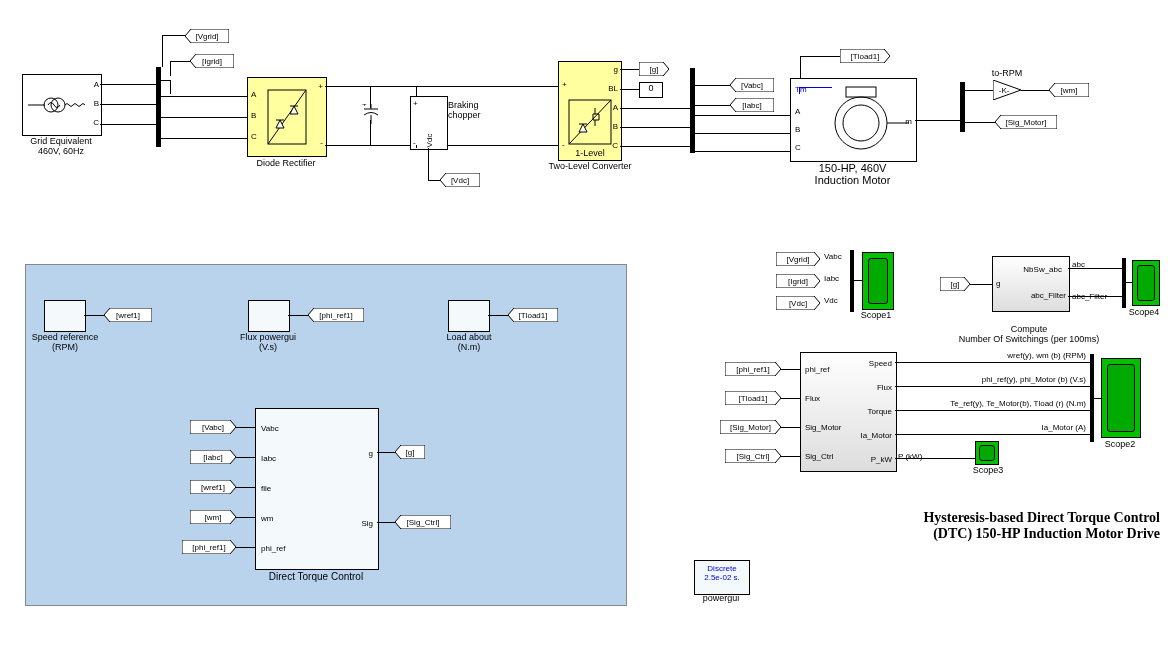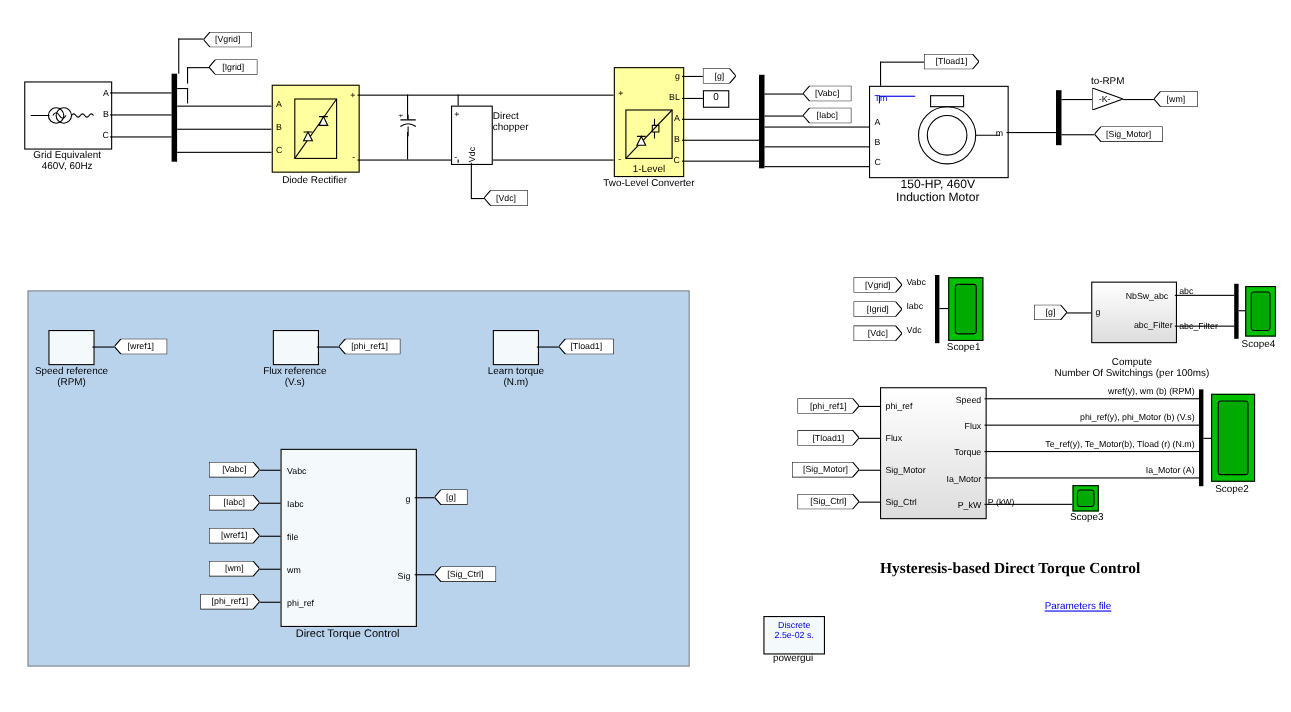--- a/index.html
+++ b/index.html
@@ -10,21 +10,21 @@
 .goto,.from{position:absolute;font-size:8px}
 .goto svg,.from svg{display:block}
 .goto-text,.from-text{position:absolute;top:50%;left:50%;transform:translate(-50%,-50%);font-size:8px}
 
 .yellow{background:#ffffa0}
 .green{background:#00c000}
 .blue-panel{position:absolute;background:#b9d3ed;border:1px solid #888}
 .white-small{background:#f4f9fc;border:1px solid #000}
 .gradient{background:linear-gradient(#fff,#ddd)}
 .link{color:#0000ee;text-decoration:underline;cursor:pointer}
-.title-text{font-family:Georgia,serif;font-weight:bold;font-size:14px;text-align:left}
+.title-text{font-family:Georgia,serif;font-weight:bold;font-size:14px;text-align:right}
 .wire{position:absolute;background:#000}
 .wire-h{height:1px}
 .wire-v{width:1px}
 .muxbar{position:absolute;background:#000}
 .scope-inner{position:absolute;border:1px solid #000;border-radius:3px}
 </style>
 </head>
 <body>
 
 <div class="canvas">
@@ -100,21 +100,21 @@
  <path d="M2 11 q7 -5 14 0" fill="none" stroke="#000"></path>
       <line x1="9" y1="11" x2="9" y2="20" stroke="#000"></line>
  <text x="0" y="3" font-size="8">+</text>
 </svg>
 
 <div class="blk" style="left:410px;top:96px;width:36px;height:52px">
  <span class="port-label" style="position:absolute;left:2px;top:2px">+</span>
  <span class="port-label" style="position:absolute;left:2px;bottom:2px">-</span>
  <span class="port-label" style="position:absolute;left:50%;bottom:4px;transform:translateX(-50%) rotate(-90deg);transform-origin:center">Vdc</span>
 </div>
-<div class="label" style="left:448px;top:100px;width:50px;text-align:left;white-space:pre">Direct
+<div class="label" style="left:448px;top:100px;width:50px;text-align:left;white-space:pre">Braking
 chopper</div>
 <div class="wire wire-v" style="left:416px;top:86px;height:10px"></div>
 <div class="wire wire-v" style="left:416px;top:145px;height:3px"></div>
 <div class="wire wire-v" style="left:428px;top:148px;height:32px"></div>
 <div class="from" style="left:440px;top:173px;width:40px;height:14px">
  <svg width="40" height="14">
         <polygon points="0,7 6,0 40,0 40,14 6,14" fill="#fff" stroke="#000"></polygon>
       </svg>
  <span class="goto-text">[Vdc]</span>
 </div>
@@ -234,32 +234,32 @@
 (RPM)</div>
 <div class="wire wire-h" style="left:84px;top:315px;width:20px"></div>
 <div class="from" style="left:104px;top:308px;width:48px;height:14px">
  <svg width="48" height="14">
         <polygon points="0,7 6,0 48,0 48,14 6,14" fill="#fff" stroke="#000"></polygon>
       </svg>
  <span class="goto-text">[wref1]</span>
 </div>
 
 <div class="blk white-small" style="left:248px;top:300px;width:40px;height:30px"></div>
-<div class="label" style="left:232px;top:332px;width:72px;white-space:pre">Flux reference
+<div class="label" style="left:232px;top:332px;width:72px;white-space:pre">Flux powergui
 (V.s)</div>
 <div class="wire wire-h" style="left:288px;top:315px;width:20px"></div>
 <div class="from" style="left:308px;top:308px;width:56px;height:14px">
  <svg width="56" height="14">
         <polygon points="0,7 6,0 56,0 56,14 6,14" fill="#fff" stroke="#000"></polygon>
       </svg>
  <span class="goto-text">[phi_ref1]</span>
 </div>
 
 <div class="blk white-small" style="left:448px;top:300px;width:40px;height:30px"></div>
-<div class="label" style="left:434px;top:332px;width:70px;white-space:pre">Learn torque
+<div class="label" style="left:434px;top:332px;width:70px;white-space:pre">Load about
 (N.m)</div>
 <div class="wire wire-h" style="left:488px;top:315px;width:20px"></div>
 <div class="from" style="left:508px;top:308px;width:50px;height:14px">
  <svg width="50" height="14">
         <polygon points="0,7 6,0 50,0 50,14 6,14" fill="#fff" stroke="#000"></polygon>
       </svg>
  <span class="goto-text">[Tload1]</span>
 </div>
 
 <div class="blk white-small" style="left:255px;top:408px;width:122px;height:160px">
@@ -442,16 +442,16 @@
  <div class="scope-inner" style="left:3px;top:3px;right:3px;bottom:3px;background:#0a0"></div>
 </div>
 <div class="label" style="left:968px;top:465px;width:40px">Scope3</div>
 
 <div class="blk" style="left:694px;top:560px;width:54px;height:30px;background:#f4f9fc;text-align:center;color:#00d;font-size:8px;padding-top:3px;white-space:pre"><span>Discrete
 2.5e-02 s.</span></div>
 <div class="label" style="left:694px;top:593px;width:54px">powergui</div>
 
 <div class="title-text" style="position:absolute;left:800px;top:510px;width:360px">
  <div>Hysteresis-based Direct Torque Control</div>
-</div>
-<div class="label" style="left:800px;top:546px;width:360px"><span class="link">Parameters file</span></div>
+ <div>(DTC) 150-HP Induction Motor Drive</div>
+</div>
 
 </div>
 
 </body></html>

